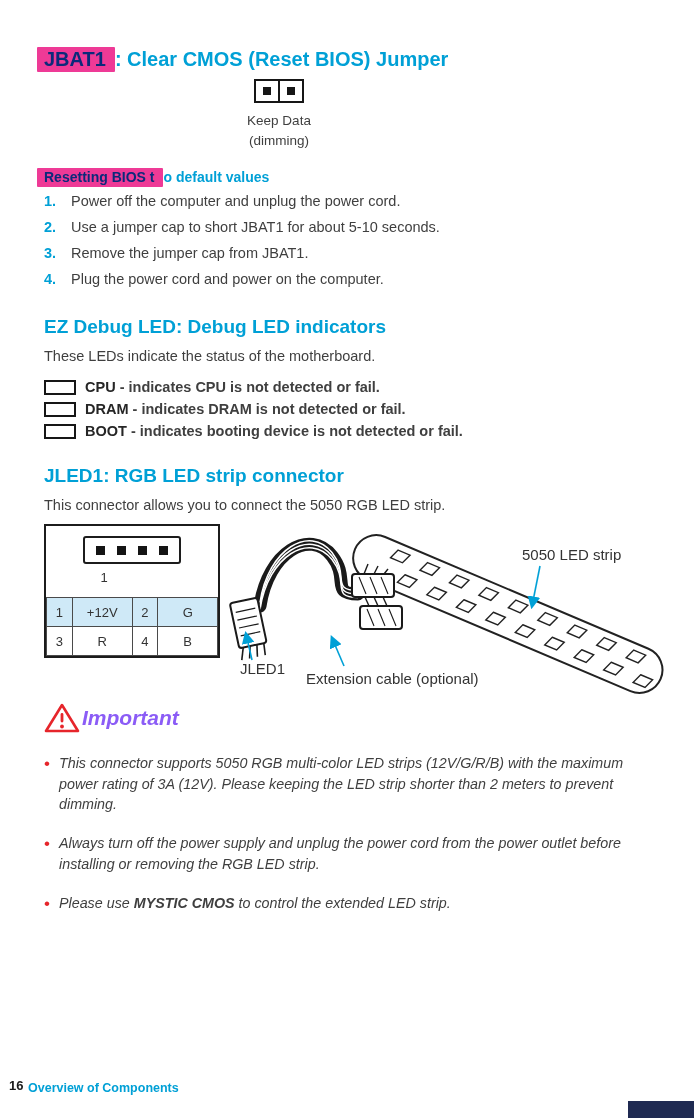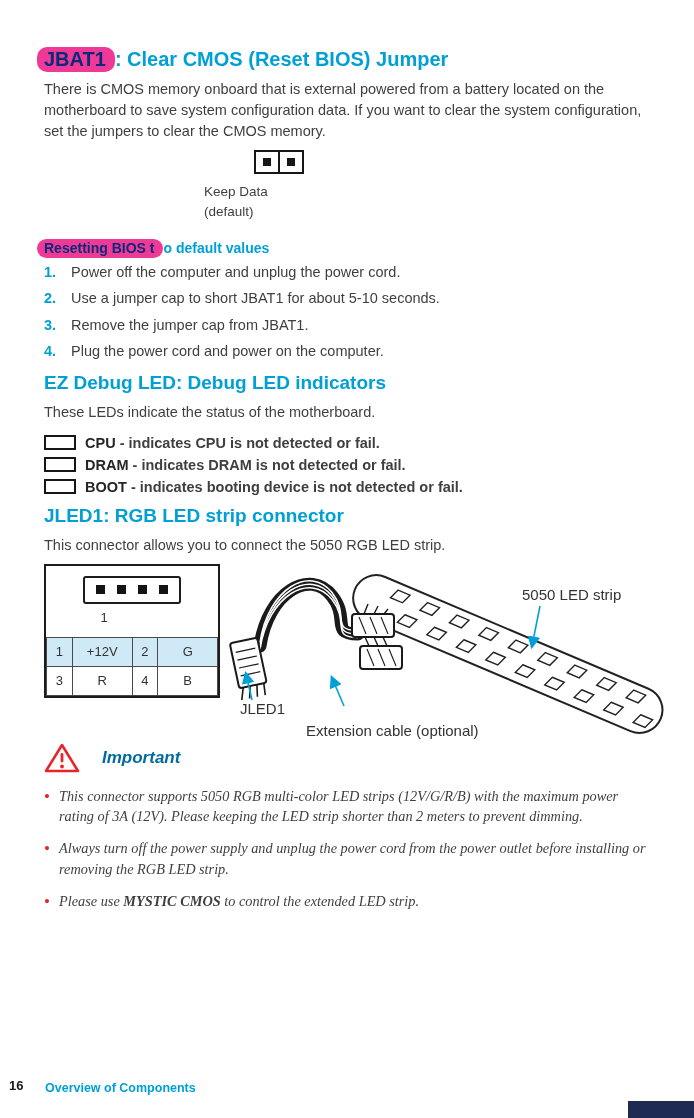--- a/index.html
+++ b/index.html
@@ -5,31 +5,31 @@
   html,body { margin:0; padding:0; background:#ffffff; }
   .page {
     position:relative; width:694px; height:1118px; background:#fff;
     font-family:"Liberation Sans", sans-serif; color:#3f3f3f; overflow:hidden;
   }
   .content { padding:0 44px; }
 
   
   .h-main { margin:48px 0 0; font-size:20px; font-weight:bold; color:#00a0d6; }
   .h-sub  { margin:10px 0 0; font-size:14px; font-weight:bold; color:#00a0d6; }
-  .h-sec  { margin:10px 0 0; font-size:19px; font-weight:bold; color:#00a0d6; }
+  .h-sec  { margin:26px 0 0; font-size:19px; font-weight:bold; color:#00a0d6; }
   .hl {
-    background:#ee3a96; color:#0b2a7a; border-radius:10px;
+    background:#ee3a96; color:#0b2a7a; border-radius:1px;
     padding:1px 9px 2px 7px; margin-left:-7px;
   }
 
   .para { margin:8px 0 0; font-size:14.5px; line-height:1.46; }
 
   
   .jumpers { position:relative; height:80px; margin-top:8px; }
-  .j-col { position:absolute; top:0; text-align:left; font-size:13.5px; line-height:1.45; }
+  .j-col { position:absolute; top:0; text-align:center; font-size:13.5px; line-height:1.45; }
   .j-col-keep  { left:160px; width:150px; }
   .j-col-clear { left:366px; width:180px; }
   .j-icon { width:46px; height:20px; border:2px solid #161616; margin:0 auto 8px; display:flex; }
   .j-cell { flex:1; position:relative; }
   .j-cell.first { border-right:2px solid #161616; }
   .pin-sq { position:absolute; left:50%; top:50%; width:8px; height:8px; margin:-4px 0 0 -4px; background:#161616; }
   .j-icon-clear { position:relative; display:block; }
   .j-cap { position:absolute; left:3px; top:3px; width:31px; height:14px; background:#141414; border-radius:3px; }
 
   
@@ -50,57 +50,56 @@
              display:flex; align-items:center; justify-content:center; gap:12px; }
   .pinhead .hp { width:9px; height:9px; background:#141414; }
   .pin1 { position:absolute; left:0; top:44px; width:116px; text-align:center; font-size:13px; color:#333; }
   .pintable { position:absolute; left:0; bottom:0; width:172px; border-collapse:collapse; font-size:13px; color:#333; }
   .pintable td { border:1px solid #4a4a4a; height:28px; text-align:center; padding:0; }
   .pintable tr.blue td { background:#cfe9f7; }
   .cable-svg { position:absolute; left:170px; top:0; }
   .callout { position:absolute; font-size:15px; color:#333; white-space:nowrap; }
   .co-strip { left:478px; top:24px; }
   .co-jled  { left:196px; top:138px; }
-  .co-ext   { left:262px; top:160px; }
+  .co-ext   { left:262px; top:148px; }
 
   
   .imp-head { display:flex; align-items:center; margin-top:8px; }
-  .imp-title { color:#0369a1; font-size:17px; font-weight:bold; font-style:italic; margin-left:22px; }
+  .imp-title { color:#8b5cf6; font-size:21px; font-weight:bold; font-style:italic; margin-left:2px; }
   .imp-list { list-style:none; margin:8px 0 0; padding:0; font-size:14.3px; font-style:italic; line-height:1.42; }
-  .imp-list li { position:relative; padding-left:15px; margin:12px 0;font-family:Liberation Serif, serif; }
+  .imp-list li { position:relative; padding-left:15px; margin:19px 0; }
   .imp-list li::before { content:"\2022"; position:absolute; left:0; top:-1px; color:#e6252b; font-size:17px; font-style:normal; }
 
   
   .footer { position:absolute; left:0; top:1078px; width:694px; }
   .page-num { position:absolute; left:9px; top:0; font-size:13px; font-weight:bold; color:#1a1a1a; }
-  .footer-title { position:absolute; left:45px; top:3px; font-size:12.5px; font-weight:bold; color:#00a0d6; }
+  .footer-title { position:absolute; left:28px; top:3px; font-size:12.5px; font-weight:bold; color:#00a0d6; }
   .edge-tab { position:absolute; right:0; top:1101px; width:66px; height:17px; background:#1f2a52; }
 </style>
 </head>
 <body>
 
 <div class="page">
   <div class="content">
 
     <h1 class="h-main"><span class="hl">JBAT1</span><span>: Clear CMOS (Reset BIOS) Jumper</span></h1>
 
-    <p class="para">There is CMOS memory onboard that is external powered from a battery located on the motherboard to save system configuration data. If you want to clear the system configuration, set the jumpers to clear the CMOS memory.</p>
 
     <div class="jumpers">
       <div class="j-col j-col-keep">
         <div class="j-icon">
           <div class="j-cell first">
               <div class="pin-sq"></div>
             </div>
           <div class="j-cell">
               <div class="pin-sq"></div>
             </div>
         </div>
         <div>Keep Data</div>
-        <div>(default)</div>
+        <div>(dimming)</div>
       </div>
     </div>
 
     <h2 class="h-sub"><span class="hl">Resetting BIOS t</span><span>o default values</span></h2>
 
     <ol class="steps">
       <li>
           <span class="step-num">1.</span>
           <span>Power off the computer and unplug the power cord.</span>
         </li>

